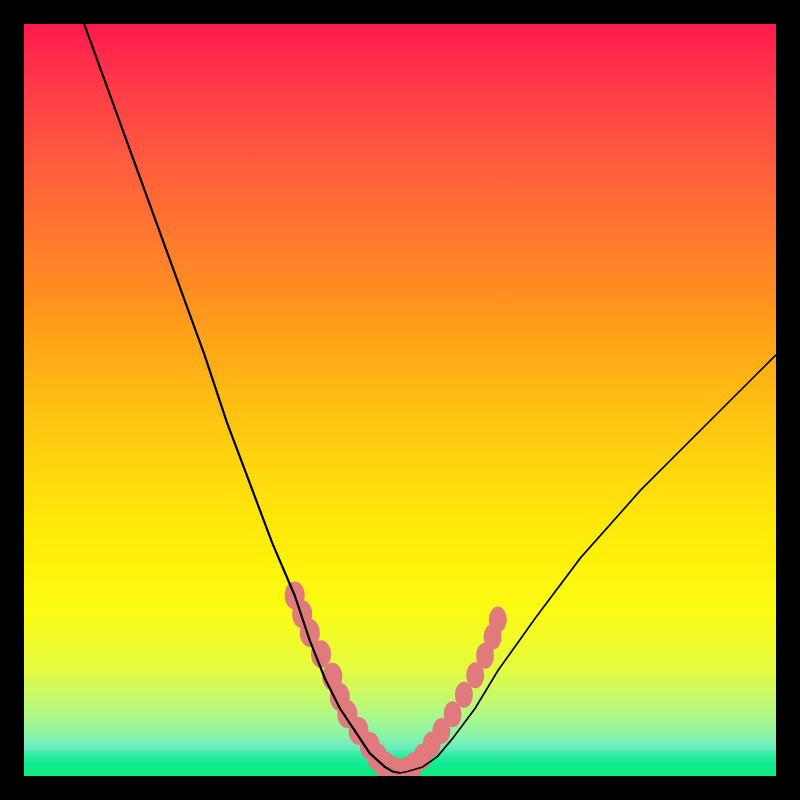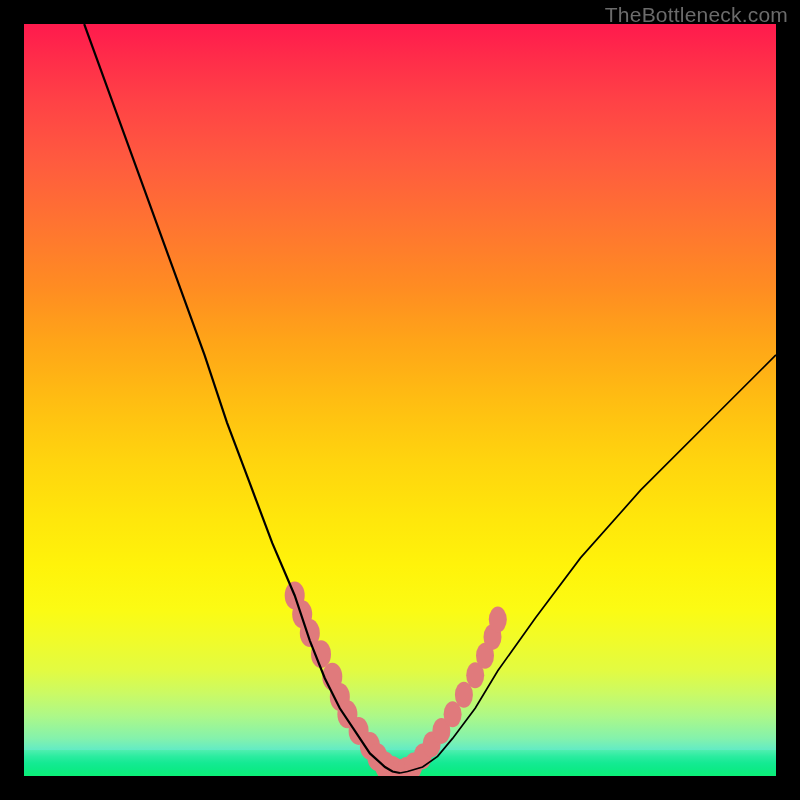--- a/index.html
+++ b/index.html
@@ -126,14 +126,13 @@
           <ellipse cx="451.2" cy="651.2" rx="9" ry="13" fill="#e07a7c" stroke="#d96f72" stroke-width="0"></ellipse>
           <ellipse cx="461.0" cy="631.7" rx="9" ry="13" fill="#e07a7c" stroke="#d96f72" stroke-width="0"></ellipse>
           <ellipse cx="468.5" cy="612.9" rx="9" ry="13" fill="#e07a7c" stroke="#d96f72" stroke-width="0"></ellipse>
           <ellipse cx="473.8" cy="595.6" rx="9" ry="13" fill="#e07a7c" stroke="#d96f72" stroke-width="0"></ellipse>
         </g>
       <path id="curve-left" fill="none" stroke="#000" stroke-width="2.2" d="M60.2 0.0 L90.2 82.7 L120.3 165.4 L150.4 248.2 L180.5 330.9 L203.0 398.6 L225.6 458.7 L248.2 518.9 L270.7 571.5 L285.8 616.6 L300.8 654.2 L315.8 684.3 L330.9 706.9 L345.9 729.4 L361.0 743.0 L368.5 747.5 L376.0 749.0"></path>
       <path id="curve-right" fill="none" stroke="#000" stroke-width="1.7" d="M376.0 749.0 L383.5 747.5 L398.6 743.0 L413.6 732.4 L428.6 714.4 L451.2 684.3 L473.8 646.7 L511.4 594.1 L556.5 533.9 L616.6 466.2 L691.8 391.0 L752.0 330.9"></path>
     </svg>
   </div>
 
-  <div class="watermark">TheBottleneck.com</div>
 </div>
 
 </body></html>

